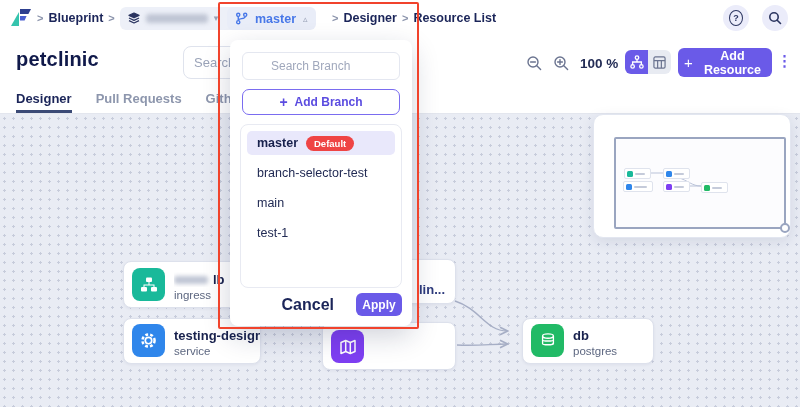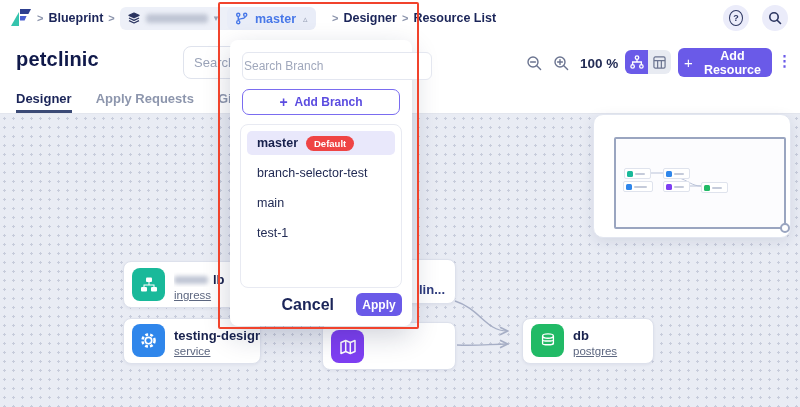--- a/index.html
+++ b/index.html
@@ -36,36 +36,36 @@
   .tab.active { color:#1b2559; border-bottom:3px solid #3b4a76; padding-bottom:4px; }
 
   
   .canvas { left:0; top:114px; width:800px; height:293px; background:#e9ecf4;
     background-image:radial-gradient(circle, #c7ccdb 1px, transparent 1.3px); background-size:9px 9px; }
 
   .node { position:absolute; background:#fff; border:1px solid #dde1ec; border-radius:8px;
     box-shadow:0 1px 3px rgba(30,42,90,.06); display:flex; align-items:flex-end; padding:6px 8px; gap:9px; z-index:3; }
   .node-icon { width:33px; height:33px; border-radius:8px; display:flex; align-items:center; justify-content:center; flex:0 0 auto; }
   .node-title { font-size:13px; font-weight:bold; color:#18214d; white-space:nowrap; overflow:hidden; }
-  .node-sub { font-size:11.5px; color:#5d6780; margin-top:2px;text-decoration:underline; }
+  .node-sub { font-size:11.5px; color:#5d6780; margin-top:2px; }
 
   
   .minimap { left:593px; top:114px; width:198px; height:124px; background:#fff; border:1px solid #e2e6f0;
     border-radius:10px; box-shadow:0 4px 14px rgba(30,42,90,.10); z-index:4; }
   .mm-view { position:absolute; left:20px; top:22px; width:172px; height:92px; border:2px solid #9aa5c0; border-radius:2px; background:rgba(250,251,254,.65); }
   .mm-handle { position:absolute; right:-6px; bottom:-6px; width:10px; height:10px; border-radius:50%; background:#fff; border:2px solid #9aa5c0; }
   .mm-node { position:absolute; background:#fff; border:1px solid #dfe3ed; border-radius:2px; height:11px; display:flex; align-items:center; gap:2px; padding:0 2px; }
   .mm-chip { width:6px; height:6px; border-radius:1.5px; flex:0 0 auto; }
   .mm-bar { width:10px; height:2px; background:#c5cbda; border-radius:1px; }
 
   
   .popover { left:230px; top:40px; width:182px; height:286px; background:#fff; border-radius:8px;
     box-shadow:0 10px 28px rgba(20,30,70,.20); z-index:10; }
-  .pop-search { position:absolute; left:12px; top:12px; width:190px; height:28px; border:1px solid #e4e7f0; border-radius:6px;
-    padding:0 1px; font-size:12px; color:#333; font-family:inherit; }
+  .pop-search { position:absolute; left:12px; top:12px; width:158px; height:28px; border:1px solid #e4e7f0; border-radius:6px;
+    padding:0 28px; font-size:12px; color:#333; font-family:inherit; }
   .pop-search::placeholder { color:#a0a8bc; }
   .add-branch { position:absolute; left:12px; top:49px; width:158px; height:26px; background:#fff; border:1px solid #7a6cf0;
     border-radius:7px; color:#5b4ce0; font-weight:bold; font-size:12px; font-family:inherit; cursor:pointer;
     display:flex; align-items:center; justify-content:center; gap:7px; }
   .branch-list { position:absolute; left:10px; top:84px; width:162px; height:164px; border:1px solid #e8eaf2; border-radius:8px; padding:6px; }
   .branch-row { height:24px; display:flex; align-items:center; gap:8px; padding:0 10px; font-size:12.5px; color:#222b54; margin-bottom:6px; border-radius:5px; cursor:pointer; }
   .branch-row.selected { background:#e9e8fb; font-weight:bold; color:#18214d; }
   .badge { background:#ef4444; color:#fff; font-size:9.5px; font-weight:bold; border-radius:9px; padding:2px 8px; }
   .pop-footer { position:absolute; left:0; bottom:10px; width:100%; display:flex; justify-content:flex-end; align-items:center; gap:16px; padding-right:10px; }
   .cancel-btn { background:none; border:none; font-weight:bold; font-size:16px; color:#1b2559; font-family:inherit; cursor:pointer; }
@@ -183,21 +183,21 @@
 </div>
 
 <button class="abs btn-primary" style="left:678px;top:48px;width:94px;height:29px">
   <span style="font-size:15px;font-weight:normal">+</span>
   <span>Add Resource</span>
 </button>
 <span class="abs kebab" style="left:777px;top:52px">⋮</span>
 
 <div class="abs tabs">
   <span class="tab active">Designer</span>
-  <span class="tab">Apply Requests</span>
+  <span class="tab">Pull Requests</span>
   <span class="tab">Github Actions</span>
 </div>
 
 <div class="abs canvas"></div>
 
 <svg class="abs" style="left:0;top:0;z-index:2;pointer-events:none" width="800" height="407">
   <defs>
     <marker id="arw" markerWidth="7" markerHeight="7" refX="5.5" refY="3.5" orient="auto">
       <path d="M0.5,0.8 L6,3.5 L0.5,6.2" fill="none" stroke="#a6aec5" stroke-width="1.2"></path>
     </marker>

